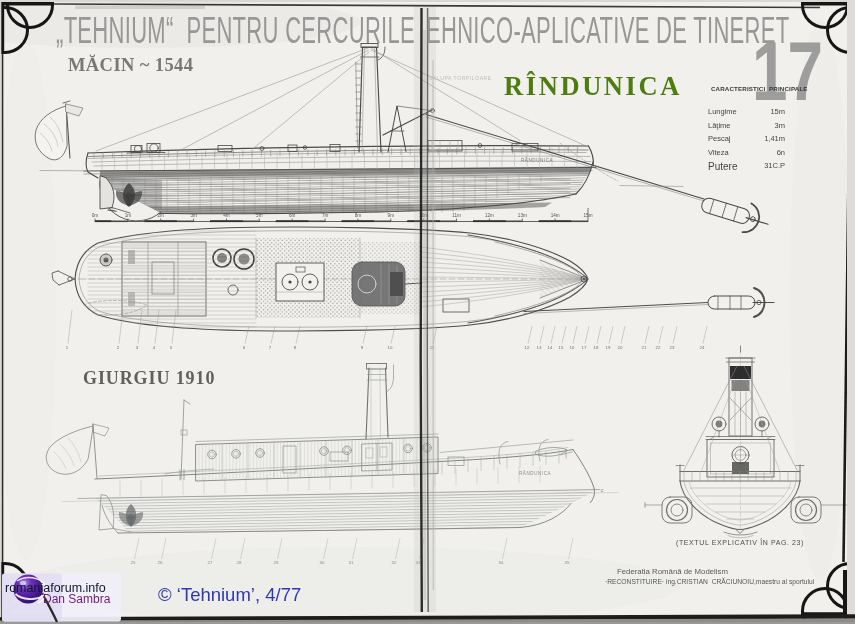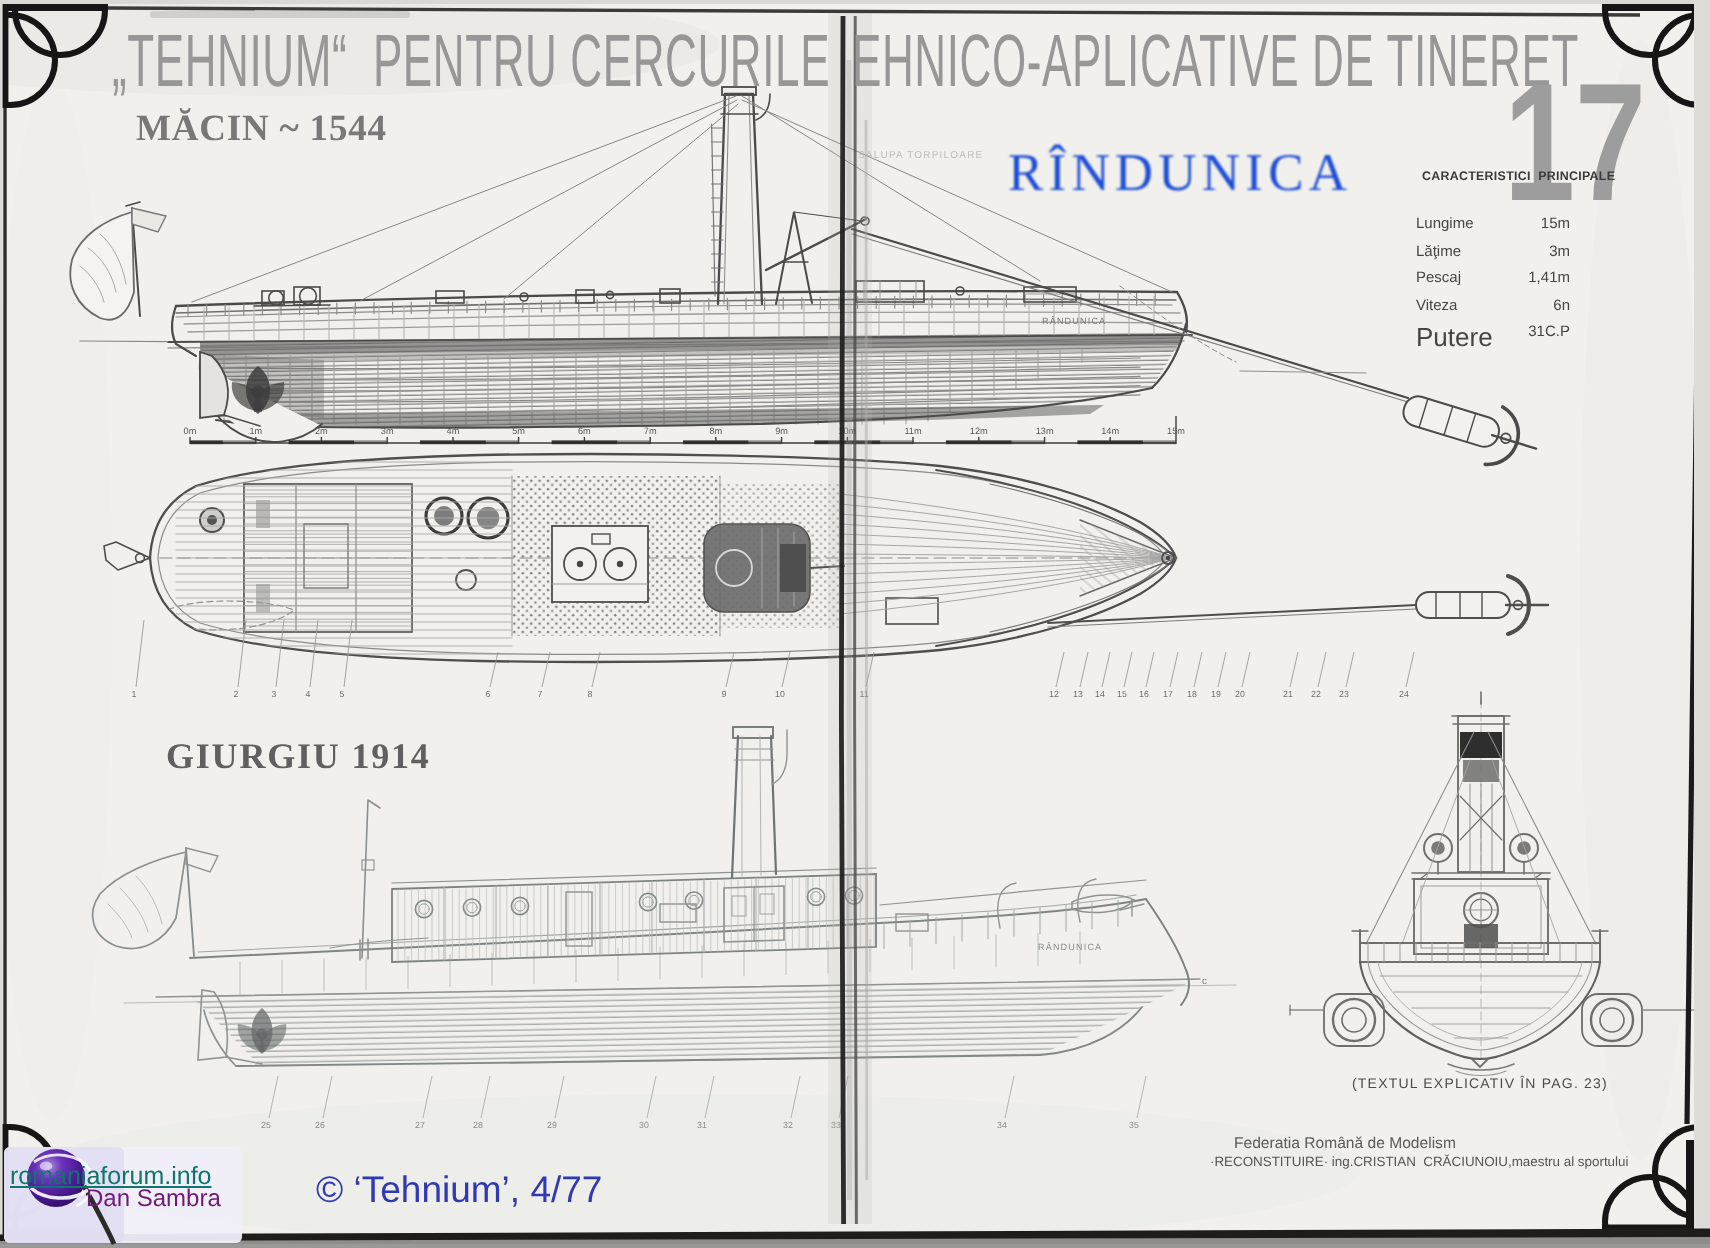--- a/index.html
+++ b/index.html
@@ -450,36 +450,36 @@
 <path d="M42,593 C48,604 53,613 57,622" stroke="#2b2b2b" stroke-width="2.4" fill="none"></path>
 <circle cx="28" cy="589" r="14.5" fill="url(#globe)"></circle>
 <path d="M15.5,594 C22,600 36,601 44,595" stroke="#ffffff" stroke-width="1.8" fill="none" opacity="0.9"></path>
 <path d="M17,581 C26,575 40,577 45,585 C49,592 45,600 38,603" stroke="#ffffff" stroke-width="1.4" fill="none" opacity="0.85"></path>
 <ellipse cx="23" cy="583" rx="3.2" ry="2.2" fill="#ffffff" opacity="0.55"></ellipse>
 </svg>
 
 <div class="t" id="titleL" style="left:56px;top:12px;font-size:37px;color:#979797;transform:scaleX(0.595);transform-origin:0 0;letter-spacing:0.5px;">„TEHNIUM“&nbsp;&nbsp;PENTRU CERCURILE</div>
 <div class="t" id="titleR" style="left:426px;top:12px;font-size:37px;color:#979797;transform:scaleX(0.595);transform-origin:0 0;letter-spacing:0.5px;">EHNICO-APLICATIVE DE TINERET</div>
 <div class="t" id="macin" style="left:68px;top:56px;font-family:'Liberation Serif',serif;font-weight:bold;font-size:18.5px;letter-spacing:0.4px;color:#787878;">MĂCIN ~ 1544</div>
-<div class="t" id="rind" style="left:504px;top:73px;font-family:'Liberation Serif',serif;font-weight:normal;font-size:26.5px;letter-spacing:2.6px;color:#1d4ed8;filter:blur(0.4px);">RÎNDUNICA</div>
+<div class="t" id="rind" style="left:504px;top:73px;font-family:'Liberation Serif',serif;font-weight:bold;font-size:26.5px;letter-spacing:2.6px;color:#4d7c0f;filter:blur(0.4px);">RÎNDUNICA</div>
 <div class="t" id="salupa" style="left:429px;top:76px;font-size:5px;color:#bcbcbc;letter-spacing:0.6px;">SALUPA TORPILOARE</div>
 <div class="t" id="n17" style="left:752px;top:29px;font-size:84px;font-weight:bold;color:#9d9d9d;transform:scaleX(0.76);transform-origin:0 0;line-height:1;">17</div>
 <div class="t" id="caract" style="left:711px;top:86px;font-size:6.2px;font-weight:bold;letter-spacing:0.15px;color:#3a3a3a;">CARACTERISTICI&nbsp; PRINCIPALE</div>
 <div class="t" style="left:708px;top:108px;font-size:7.5px;color:#454545;">Lungime</div>
     <div class="tv" style="top:108px;">15m</div>
 <div class="t" style="left:708px;top:121.5px;font-size:7.5px;color:#454545;">Lăţime</div>
     <div class="tv" style="top:121.5px;">3m</div>
 <div class="t" style="left:708px;top:135px;font-size:7.5px;color:#454545;">Pescaj</div>
     <div class="tv" style="top:135px;">1,41m</div>
 <div class="t" style="left:708px;top:148.5px;font-size:7.5px;color:#454545;">Viteza</div>
     <div class="tv" style="top:148.5px;">6n</div>
-<div class="t" style="left:708px;top:162px;font-size:13px;color:#454545;">Putere</div>
+<div class="t" style="left:708px;top:162px;font-size:10px;color:#454545;">Putere</div>
     <div class="tv" style="top:162px;">31C.P</div>
 <div class="t" id="rands1" style="left:521px;top:159px;font-size:4.5px;color:#777;letter-spacing:0.6px;">RÂNDUNICA</div>
-<div class="t" id="giurgiu" style="left:83px;top:369px;font-family:'Liberation Serif',serif;font-weight:bold;font-size:18px;letter-spacing:0.9px;color:#606060;">GIURGIU 1914</div>
+<div class="t" id="giurgiu" style="left:83px;top:369px;font-family:'Liberation Serif',serif;font-weight:bold;font-size:18px;letter-spacing:0.9px;color:#606060;">GIURGIU 1910</div>
 <div class="t" id="rands2" style="left:519px;top:471.5px;font-size:4.5px;color:#8a8e8e;letter-spacing:0.6px;">RÂNDUNICA</div>
 <div class="t" id="textul" style="left:676px;top:538.5px;font-size:7px;color:#4c4c4c;letter-spacing:0.6px;">(TEXTUL EXPLICATIV ÎN PAG. 23)</div>
 <div class="t" id="fed1" style="left:617px;top:567.5px;font-size:7.8px;color:#5a5a5a;">Federatia Română de Modelism</div>
 <div class="t" id="fed2" style="left:605px;top:579px;font-size:6.7px;color:#555;">·RECONSTITUIRE· ing.CRISTIAN &nbsp;CRĂCIUNOIU,maestru al sportului</div>
 <div class="t" id="tm" style="left:158px;top:586px;font-size:18.5px;color:#3038b2;">© ‘Tehnium’, 4/77</div>
 <div class="t" id="ds" style="left:43px;top:593px;font-size:12px;color:#701a75;">Dan Sambra</div>
-<div class="t" id="rf" style="left:5px;top:582px;font-size:12.5px;color:#0f766e;text-decoration:underline;">romaniaforum.info</div>
+<div class="t" id="rf" style="left:5px;top:582px;font-size:12.5px;color:#0f172a;">romaniaforum.info</div>
 
 </div>
 </body></html>

